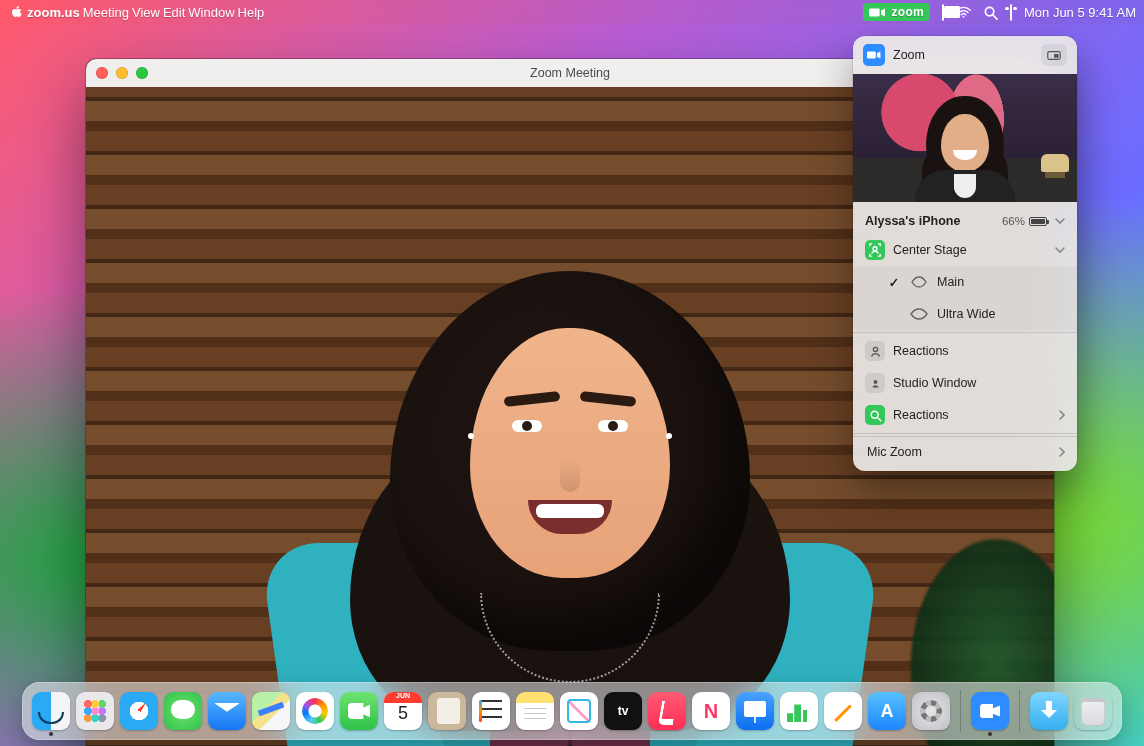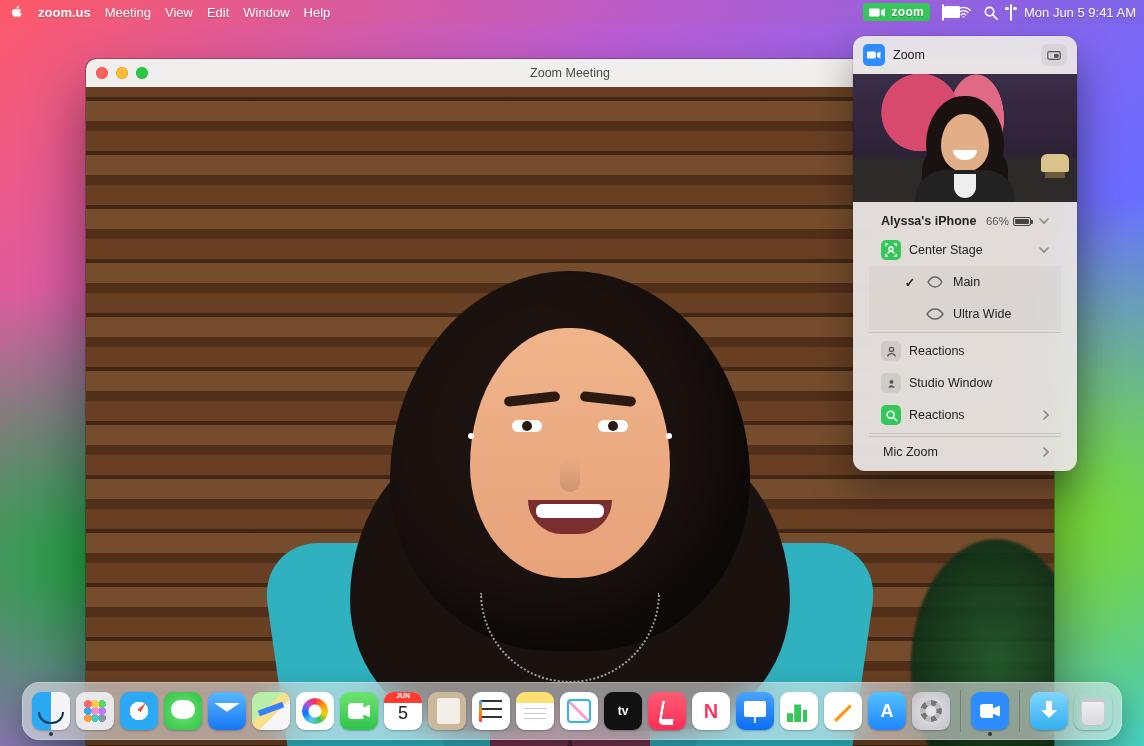--- a/index.html
+++ b/index.html
@@ -7,21 +7,21 @@
     background:
       radial-gradient(1200px 600px at 980px 520px, #7ee31a 0%, rgba(126,227,26,0) 55%),
       radial-gradient(900px 500px at 120px 560px, #1aa83a 0%, rgba(26,168,58,0) 55%),
       linear-gradient(135deg, #ff5a6b 0%, #b95dd5 35%, #6a6cff 70%, #30c6ff 100%);
     background-color:#1f2a25;
   }
 
   
   .menubar { position:absolute; top:0; left:0; right:0; height:24px; display:flex; align-items:center; justify-content:space-between; padding:0 8px 0 10px; color:#fff;
     background:linear-gradient(90deg, rgba(255,90,90,.18), rgba(120,90,200,.18)); backdrop-filter:blur(8px); font-size:13px; text-shadow:0 1px 1px rgba(0,0,0,.25); z-index:10;}
-  .menubar .left, .menubar .right { display:flex; align-items:center; gap:14px; }
+  .menubar .left, .menubar .right { display:flex; align-items:center; gap:3px; }
   .menubar .right { gap:12px; }
   .menubar .m-item { white-space:nowrap; cursor:default; }
   .menubar .bold { font-weight:600; }
   .apple-logo svg { width:14px; height:14px; display:block; }
   .status-icon svg { width:15px; height:15px; display:block; }
   .green-cam { display:flex; align-items:center; gap:6px; background:#36c759; padding:2px 6px; border-radius:4px; }
   .green-cam svg { width:16px; height:11px; fill:#fff; }
   .zoom-word { font-weight:600; letter-spacing:.3px; font-size:12px; }
   .battery-strip { width:22px; height:11px; border:1.3px solid #fff; border-radius:3px; position:relative; }
   .battery-strip::after { content:""; position:absolute; right:-4px; top:2.5px; width:2px; height:4px; background:#fff; border-radius:0 2px 2px 0;}
@@ -95,21 +95,21 @@
   .thumb .lamp{position:absolute;right:8px;bottom:30px;width:28px;height:18px;background:#d9c38a;border-radius:6px 6px 2px 2px;box-shadow:0 10px 0 -4px #6a5a3a;}
   .thumb .person{position:absolute;left:50%;bottom:-8px;transform:translateX(-50%);width:120px;height:120px;}
   .thumb .p-hair{position:absolute;left:50%;transform:translateX(-50%);top:6px;width:78px;height:88px;background:#1a1210;border-radius:48% 48% 40% 40%/55% 55% 45% 45%;}
   .thumb .p-hair::before,.thumb .p-hair::after{content:"";position:absolute;bottom:-18px;width:30px;height:50px;background:#1a1210;border-radius:40%;}
   .thumb .p-hair::before{left:-4px;} .thumb .p-hair::after{right:-4px;}
   .thumb .p-face{position:absolute;left:50%;transform:translateX(-50%);top:24px;width:48px;height:58px;background:#e1ae87;border-radius:48%/55% 55% 45% 45%;}
   .thumb .p-face::after{content:"";position:absolute;left:50%;transform:translateX(-50%);top:36px;width:24px;height:10px;background:#fff;border-radius:0 0 12px 12px;}
   .thumb .p-body{position:absolute;left:50%;transform:translateX(-50%);bottom:-4px;width:100px;height:44px;background:#222;border-radius:30px 30px 0 0;}
   .thumb .p-body::after{content:"";position:absolute;left:50%;transform:translateX(-50%);top:4px;width:22px;height:24px;background:#eee;border-radius:0 0 14px 14px;}
 
-  .section{padding:6px 16px;}
+  .section{padding:6px 0;}
   .row{display:flex;align-items:center;gap:8px;padding:6px 12px;cursor:default;position:relative;}
   .row .label{flex:1;white-space:nowrap;overflow:hidden;}
   .row .meta{color:#555;font-size:11.5px;display:flex;align-items:center;gap:4px;}
   .row .chev{color:#888;}
   .row.sub{padding-left:34px;}
   .check{width:14px;text-align:center;color:#222;font-weight:700;}
   .sep{height:1px;background:rgba(0,0,0,.12);margin:2px 0;}
   .icon-slot{width:20px;height:20px;display:flex;align-items:center;justify-content:center;color:#555;}
   .icon-slot.round{border-radius:5px;}
   .icon-slot.green{background:#34c759;color:#fff;}

